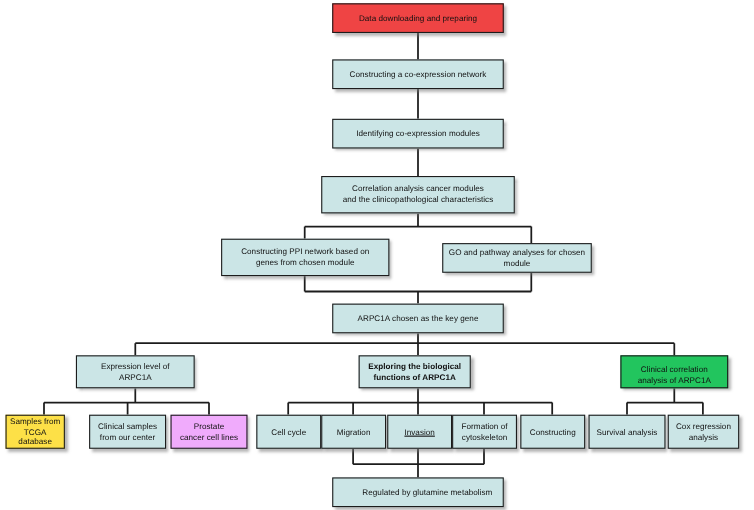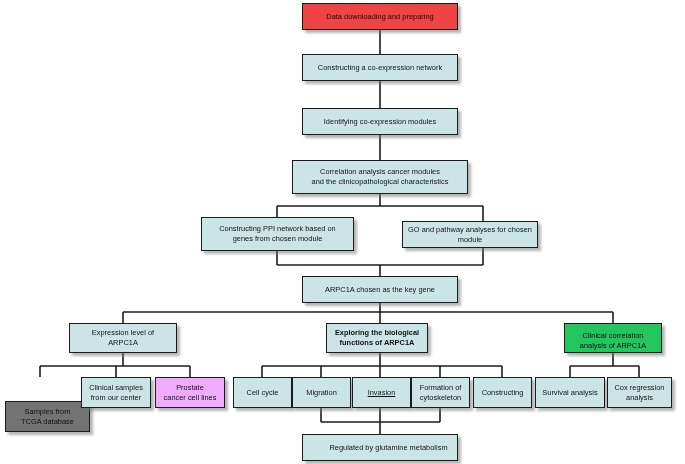--- a/index.html
+++ b/index.html
@@ -92,21 +92,21 @@
       <div class="node-box" style="left: 201px; top: 217px; width: 153px; height: 34px; background: rgb(203, 229, 230); border-color: rgb(28, 28, 28); color: rgb(17, 17, 17);"><span>Constructing PPI network based on
 genes from chosen module</span></div>
       <div class="node-box" style="left: 402px; top: 221px; width: 136px; height: 27px; background: rgb(203, 229, 230); border-color: rgb(28, 28, 28); color: rgb(17, 17, 17);"><span>GO and pathway analyses for chosen module</span></div>
       <div class="node-box" style="left: 302px; top: 276px; width: 156px; height: 27px; background: rgb(203, 229, 230); border-color: rgb(28, 28, 28); color: rgb(17, 17, 17);"><span>ARPC1A chosen as the key gene</span></div>
       <div class="node-box" style="left: 69px; top: 323px; width: 108px; height: 30px; background: rgb(203, 229, 230); border-color: rgb(28, 28, 28); color: rgb(17, 17, 17);"><span>Expression level of
 ARPC1A</span></div>
       <div class="node-box" style="left: 326px; top: 323px; width: 102px; height: 30px; background: rgb(203, 229, 230); border-color: rgb(28, 28, 28); color: rgb(17, 17, 17); font-weight: bold;"><span>Exploring the biological
 functions of ARPC1A</span></div>
       <div class="node-box" style="left: 564px; top: 323px; width: 98px; height: 30px; background: #22c55e; border-color: rgb(28, 28, 28); color: rgb(17, 17, 17); align-items: flex-end;"><span>Clinical correlation
 analysis of ARPC1A</span></div>
-      <div class="node-box" style="left: 5px; top: 377px; width: 85px; height: 31px; background: #737373; border-color: rgb(28, 28, 28); color: rgb(17, 17, 17); margin-top: 24px;"><span>Samples from
+      <div class="node-box" style="left: 5px; top: 377px; width: 54px; height: 31px; background: #fde047; border-color: rgb(28, 28, 28); color: rgb(17, 17, 17);"><span>Samples from
 TCGA database</span></div>
       <div class="node-box" style="left: 81px; top: 377px; width: 70px; height: 31px; background: rgb(203, 229, 230); border-color: rgb(28, 28, 28); color: rgb(17, 17, 17);"><span>Clinical samples
 from our center</span></div>
       <div class="node-box" style="left: 155px; top: 377px; width: 70px; height: 31px; background: #f0abfc; border-color: rgb(28, 28, 28); color: rgb(17, 17, 17);"><span>Prostate
 cancer cell lines</span></div>
       <div class="node-box" style="left: 233px; top: 377px; width: 59px; height: 31px; background: rgb(203, 229, 230); border-color: rgb(28, 28, 28); color: rgb(17, 17, 17);"><span>Cell cycle</span></div>
       <div class="node-box" style="left: 292px; top: 377px; width: 59px; height: 31px; background: rgb(203, 229, 230); border-color: rgb(28, 28, 28); color: rgb(17, 17, 17);"><span>Migration</span></div>
       <div class="node-box" style="left: 352px; top: 377px; width: 59px; height: 31px; background: rgb(203, 229, 230); border-color: rgb(28, 28, 28); color: rgb(17, 17, 17); text-decoration: underline;"><span>Invasion</span></div>
       <div class="node-box" style="left: 411px; top: 377px; width: 59px; height: 31px; background: rgb(203, 229, 230); border-color: rgb(28, 28, 28); color: rgb(17, 17, 17);"><span>Formation of
 cytoskeleton</span></div>

